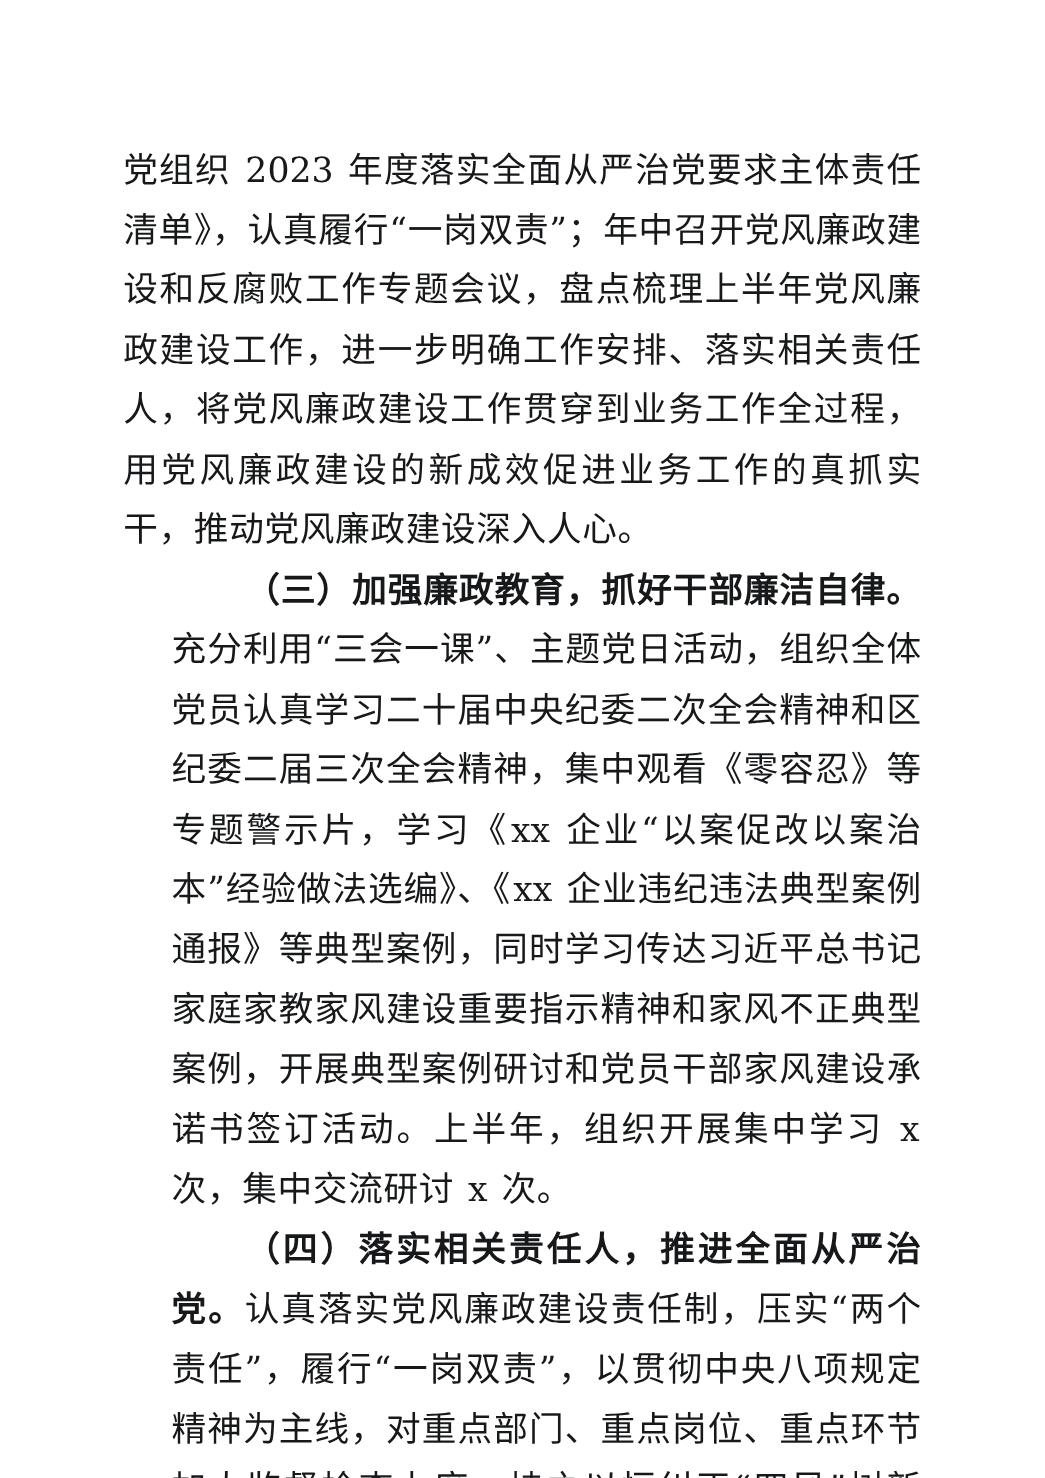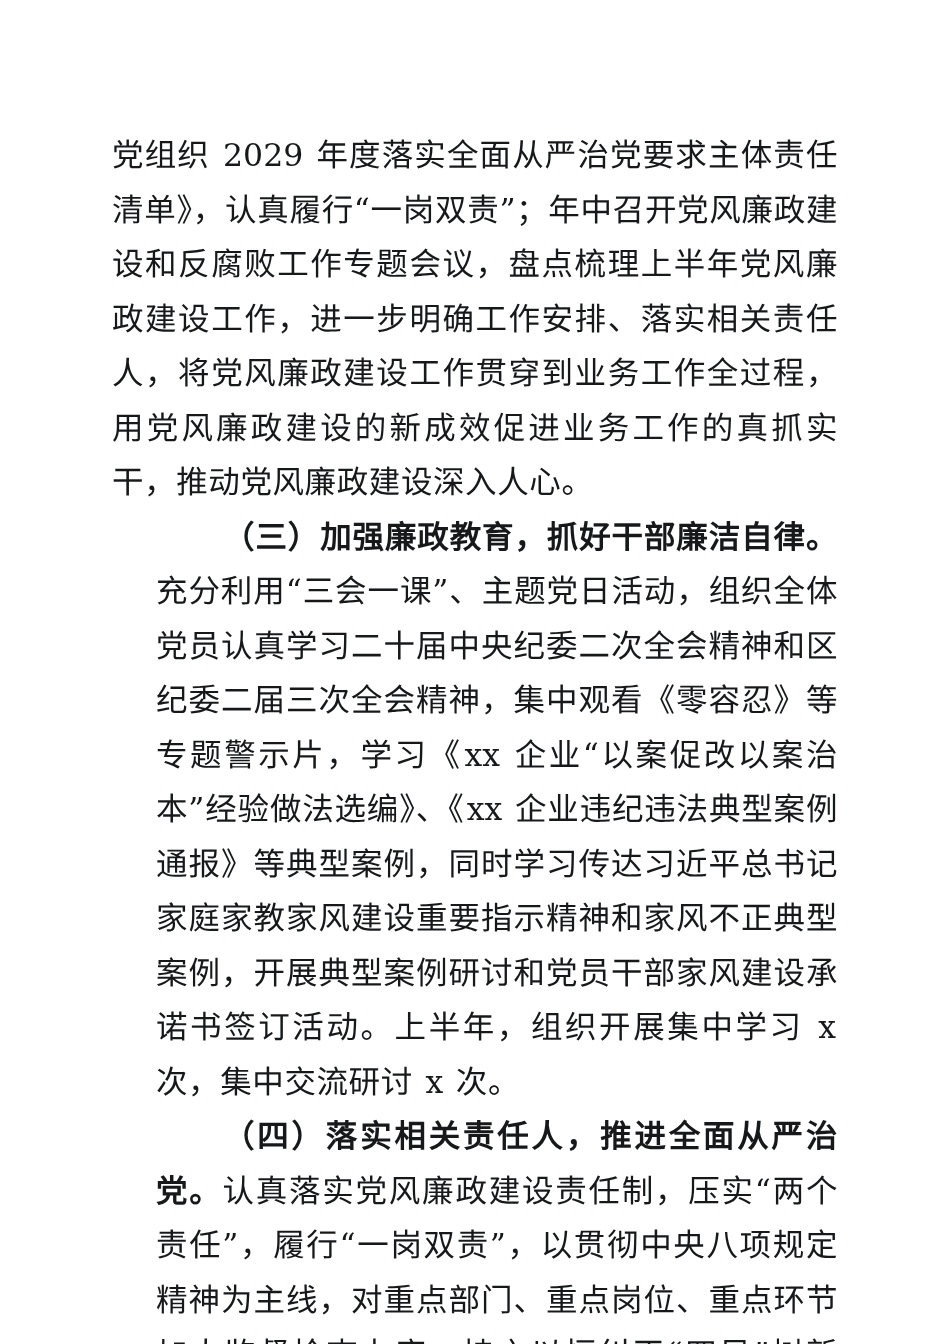--- a/index.html
+++ b/index.html
@@ -60,21 +60,21 @@
     padding: 0 2px;
   }
 </style>
 </head>
 <body>
 
 <div class="page" style="width: 950px; height: 1344px; background: rgb(255, 255, 255);">
 
   <div class="doc-body">
 
-    <p class="para" style="color: rgb(22, 24, 26);"><span>党组织 <span class="latin">2029</span> 年度落实全面从严治党要求主体责任清单》，认真履行“一岗双责”；年中召开党风廉政建设和反腐败工作专题会议，盘点梳理上半年党风廉政建设工作，进一步明确工作安排、落实相关责任人，将党风廉政建设工作贯穿到业务工作全过程，用党风廉政建设的新成效促进业务工作的真抓实干，推动党风廉政建设深入人心。</span></p>
+    <p class="para" style="color: rgb(22, 24, 26);"><span>党组织 <span class="latin">2023</span> 年度落实全面从严治党要求主体责任清单》，认真履行“一岗双责”；年中召开党风廉政建设和反腐败工作专题会议，盘点梳理上半年党风廉政建设工作，进一步明确工作安排、落实相关责任人，将党风廉政建设工作贯穿到业务工作全过程，用党风廉政建设的新成效促进业务工作的真抓实干，推动党风廉政建设深入人心。</span></p>
 
     <p class="para indent" style="color: rgb(22, 24, 26);"><span class="lead">（三）加强廉政教育，抓好干部廉洁自律。</span><span>充分利用“三会一课”、主题党日活动，组织全体党员认真学习二十届中央纪委二次全会精神和区纪委二届三次全会精神，集中观看《零容忍》等专题警示片，学习《<span class="latin">xx</span> 企业“以案促改以案治本”经验做法选编》、《<span class="latin">xx</span> 企业违纪违法典型案例通报》等典型案例，同时学习传达习近平总书记家庭家教家风建设重要指示精神和家风不正典型案例，开展典型案例研讨和党员干部家风建设承诺书签订活动。上半年，组织开展集中学习 <span class="latin">x</span> 次，集中交流研讨 <span class="latin">x</span> 次。</span></p>
 
     <p class="para indent" style="color: rgb(22, 24, 26);"><span class="lead">（四）落实相关责任人，推进全面从严治党。</span><span>认真落实党风廉政建设责任制，压实“两个责任”，履行“一岗双责”，以贯彻中央八项规定精神为主线，对重点部门、重点岗位、重点环节加大监督检查力度，持之以恒纠正“四风”树新风。上半年，党支部重新制定了《车辆管理办法》，再次学习重申各项规章制度，强化监督检查；学习贯彻习近平总书记关于厉行节约、反对浪费重要指示批示精神，带头发扬勤俭节约的优良习惯；带头接受反腐倡廉教育，围绕违规违纪案例联系思想和工作实</span></p>
 
   </div>
 
 </div>
 
 </body></html>

